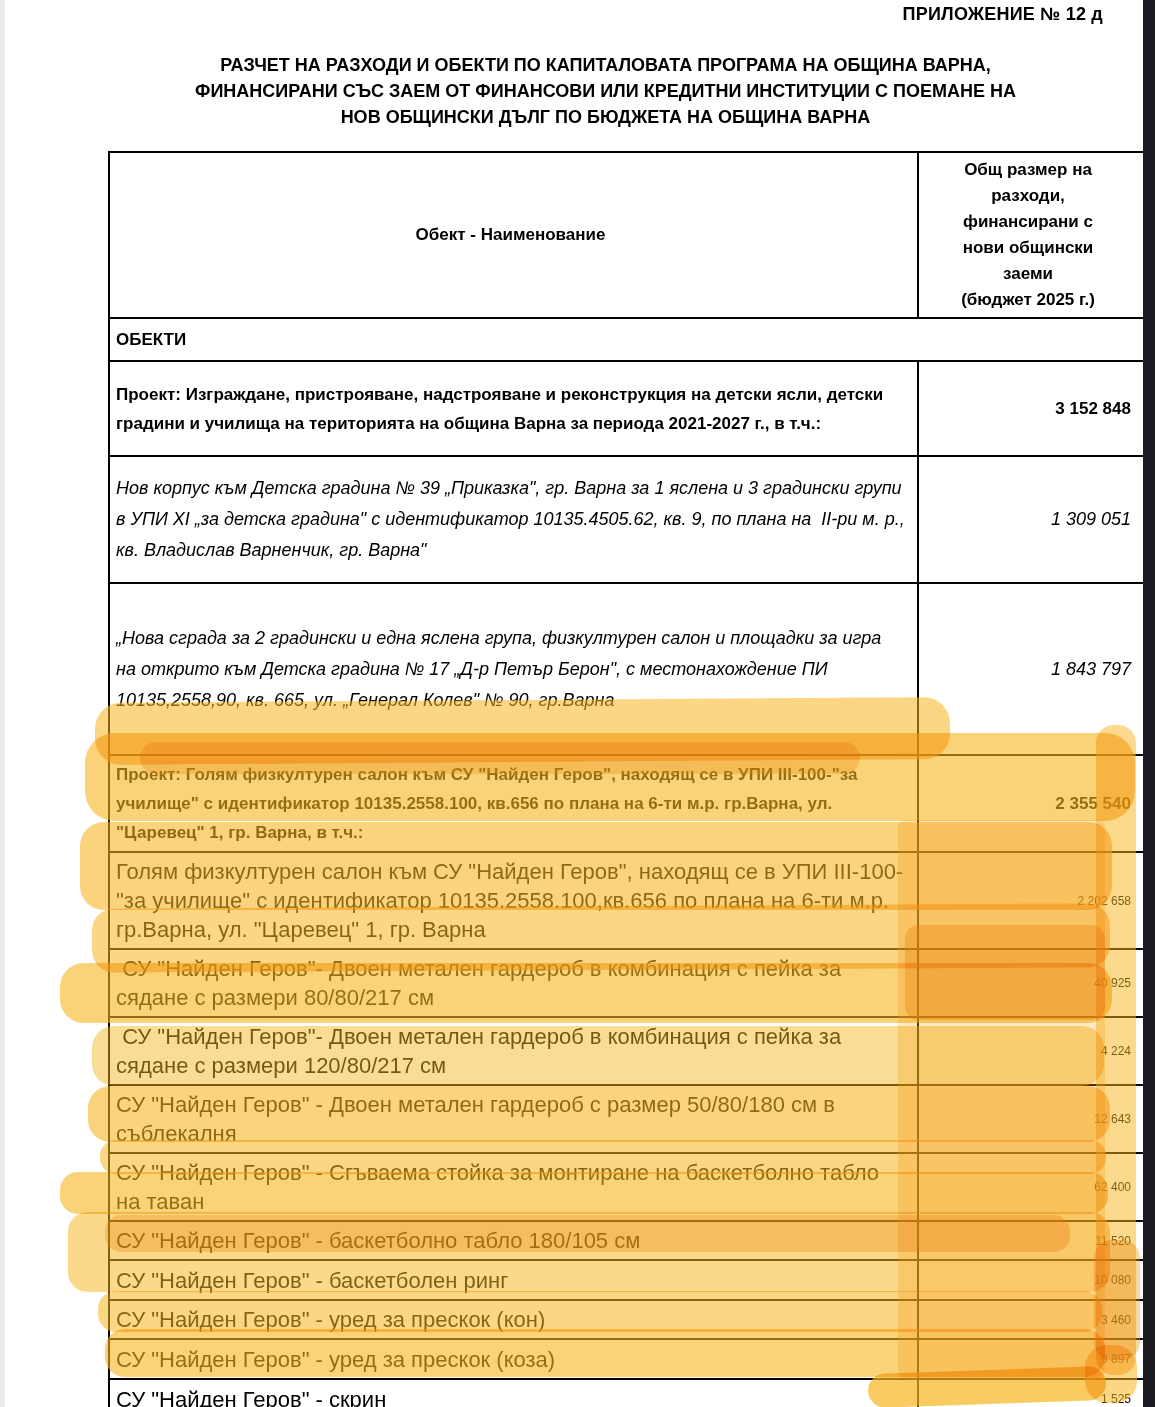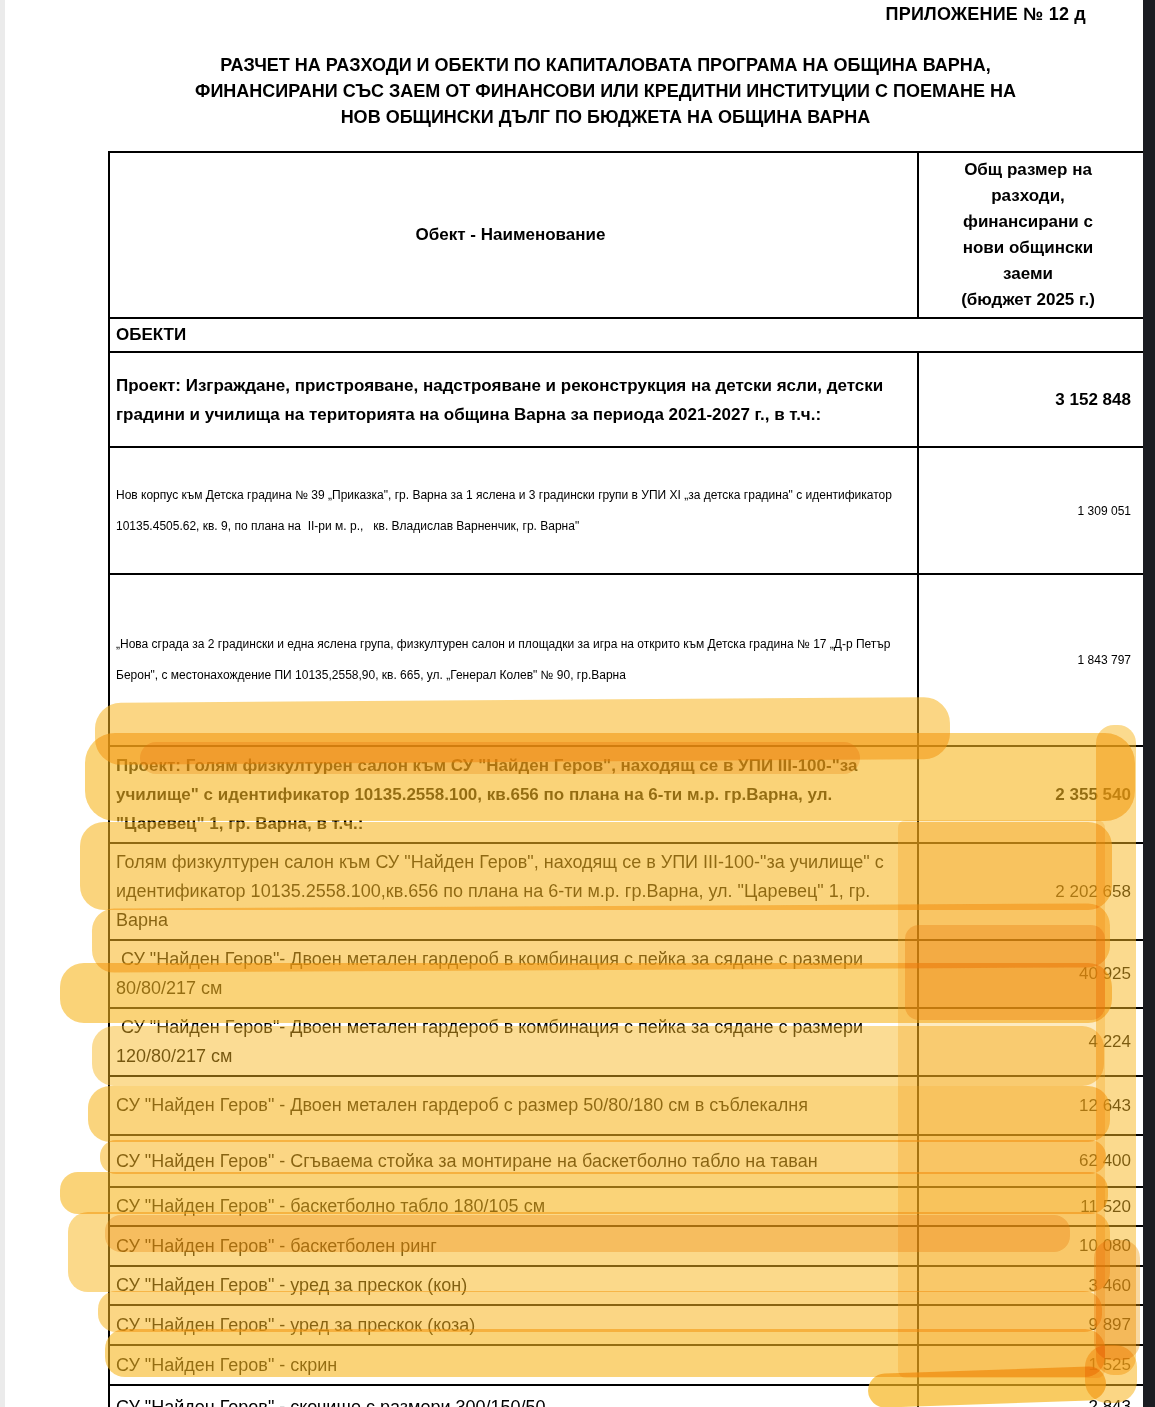--- a/index.html
+++ b/index.html
@@ -17,21 +17,21 @@
   }
   .left-edge{
     position:absolute; left:0; top:0; width:5px; height:100%;
     background:#ebebeb; z-index:6;
   }
   .right-strip{
     position:absolute; right:0; top:0; width:12px; height:100%;
     background:var(--edge-strip,#1b1d22); z-index:7;
   }
   .appendix{
-    padding:4px 69px 0 0;
+    padding:4px 52px 0 0;
     text-align:right;
     font-size:18px;
     font-weight:bold;
     letter-spacing:.2px;
   }
   .doc-title{
     width:995px;
     margin:27px 0 0 108px;
     text-align:center;
     font-size:18px;
@@ -61,43 +61,44 @@
   th.c2{
     width:206px;
     text-align:center;
     font-size:17px;
     font-weight:bold;
     line-height:26px;
     white-space:pre-line;
     padding:6px 4px;
   }
   tr.header-row{height:165px;}
-  tr.section-row{height:34px;margin-left:47px;}
+  tr.section-row{height:43px;margin-left:47px;}
   tr.section-row td{
     font-size:17px;
     font-weight:bold;
     text-align:left;
   }
   td.name{
     text-align:left;
     white-space:pre-wrap;
-    font-size:18px;
+    font-size:22px;
     line-height:29px;
   }
   td.val{
     text-align:right;
     padding-right:10px;
-    font-size:17px;
+    font-size:12px;
   }
   tr.bold td.name, tr.bold td.val{
     font-weight:bold;
     font-size:17px;
   }
   tr.italic td.name, tr.italic td.val{
-    font-size:12px;
+    font-style:italic;
+    font-size:18px;
     border-radius:28px;
   }
   tr.italic td.name{line-height:31px;}
   tr.normal td.name{line-height:29px;}
   
   .hl-layer{
     position:absolute; left:0; top:0; width:1143px; height:1407px;
     pointer-events:none; z-index:2;
   }
   .hl{

